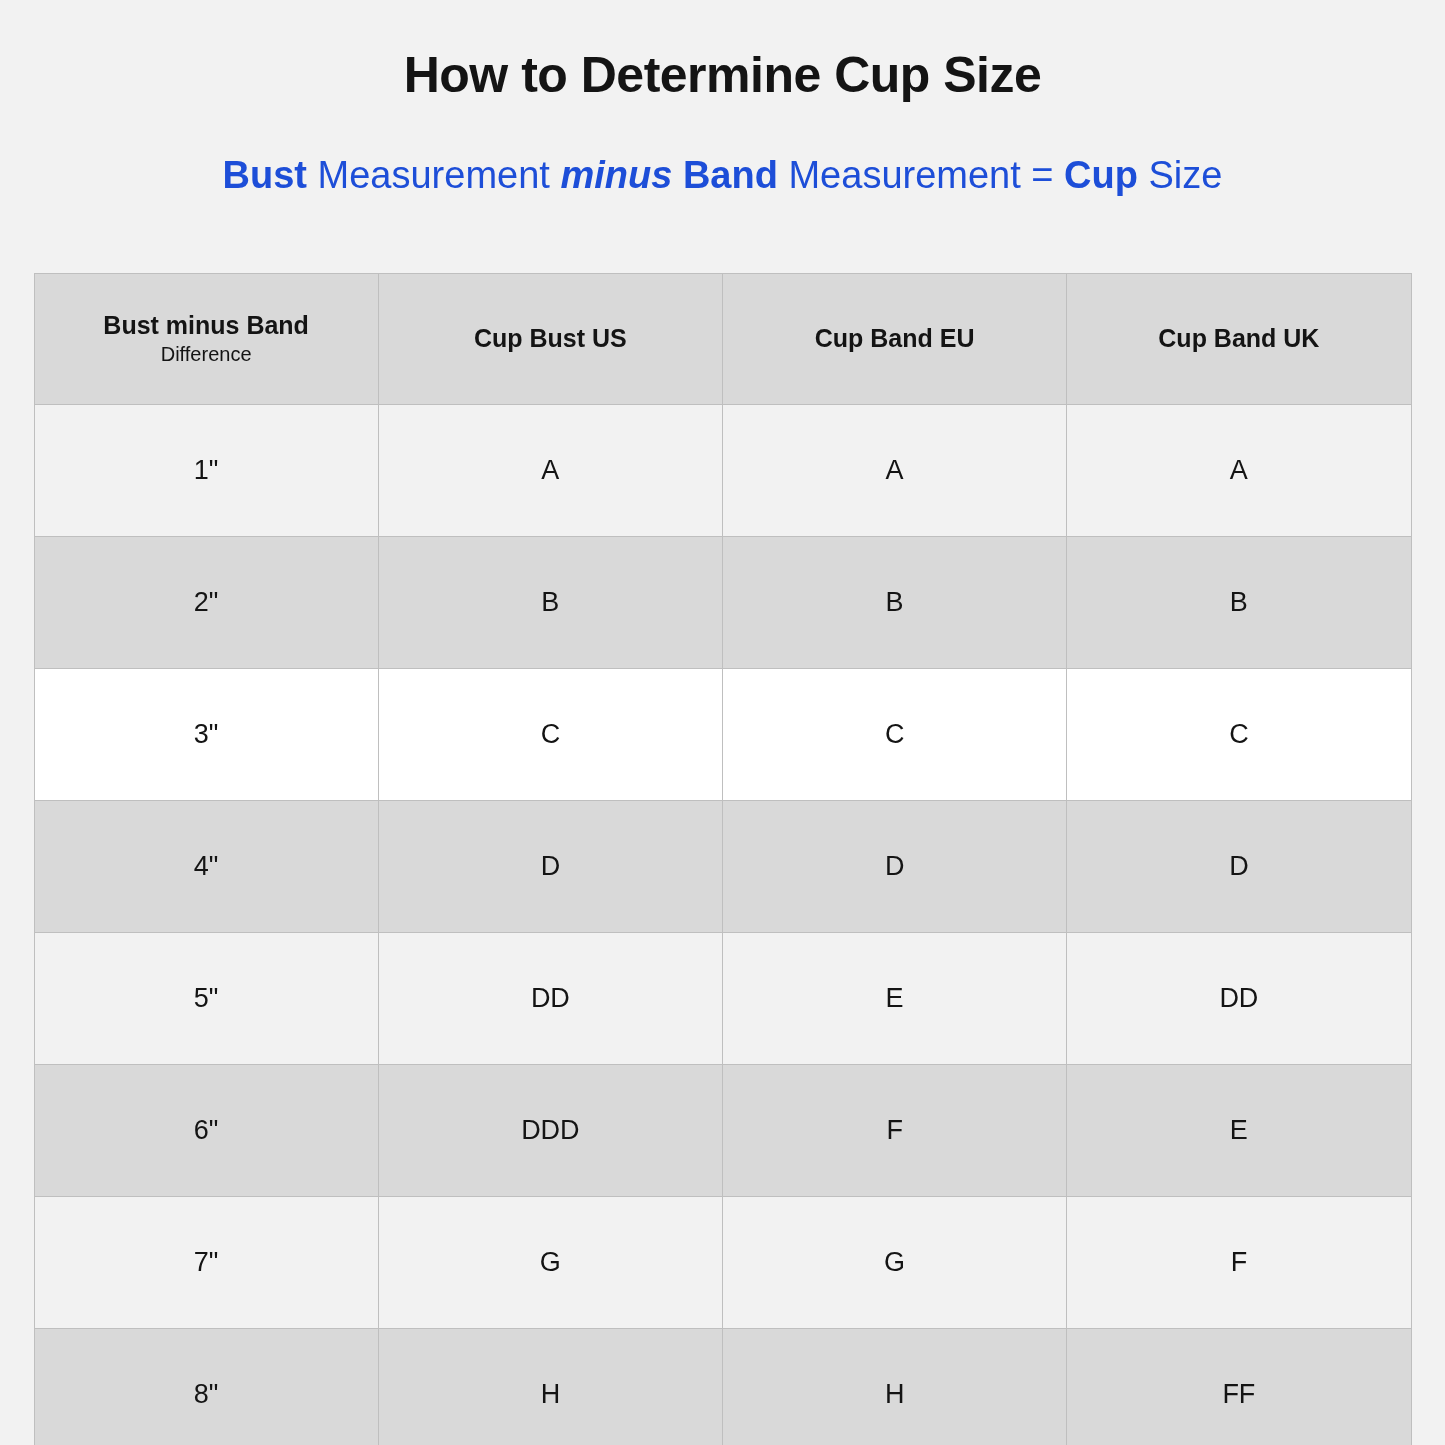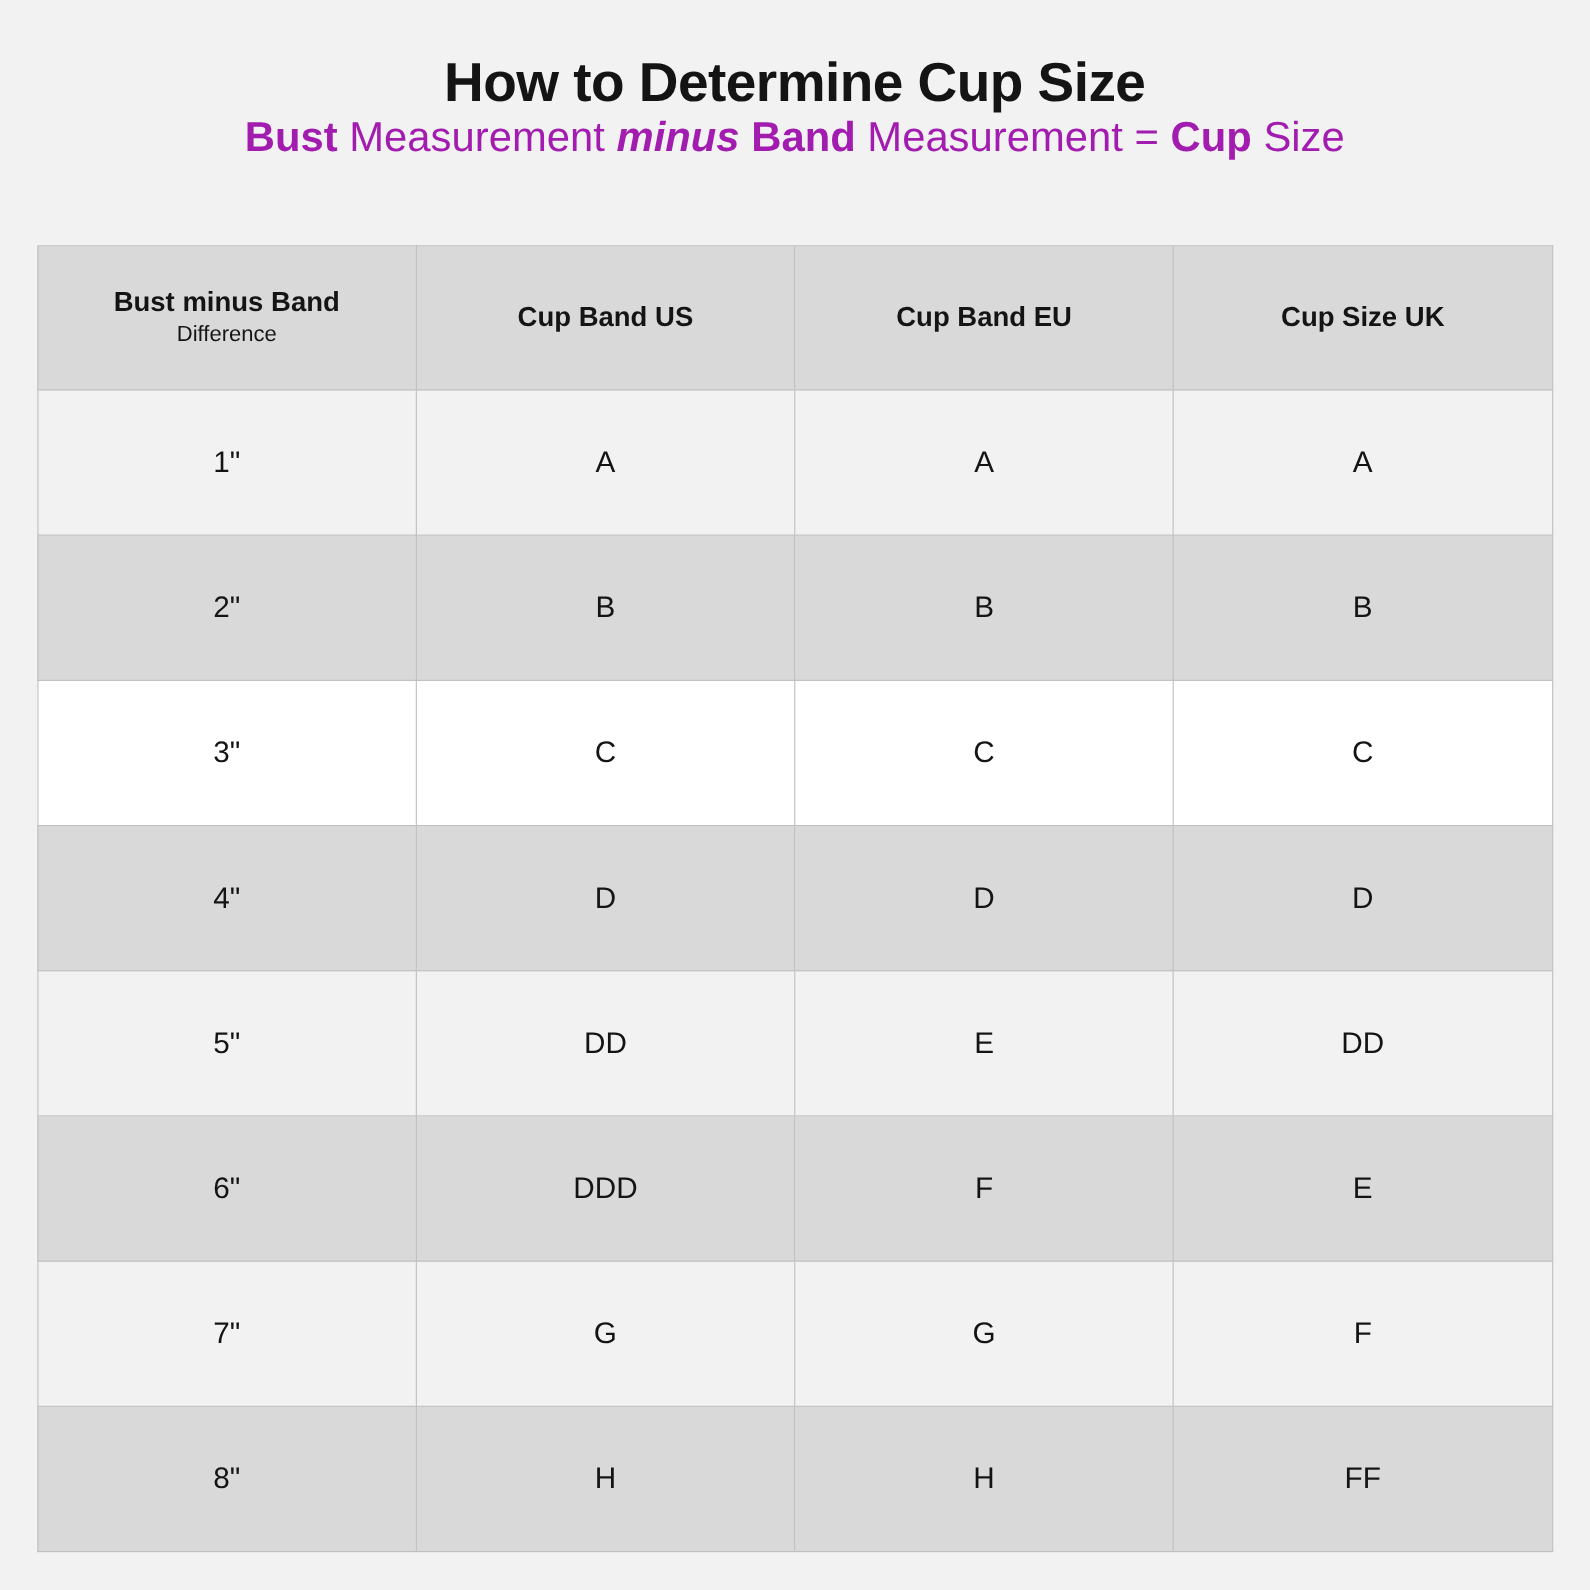--- a/index.html
+++ b/index.html
@@ -26,22 +26,23 @@
     font-size: 50px;
     font-weight: bold;
     letter-spacing: -0.5px;
     margin-top: 46px;
     text-align: center;
     color: #141414;
   }
   .subtitle {
     font-size: 38px;
     font-weight: normal;
+    margin-top: 50px;
     text-align: right;
-    color: #a21caf;
+    color: #1d4ed8;
     white-space: nowrap;
   }
   .subtitle .b { font-weight: bold; }
   .subtitle .i { font-style: italic; font-weight: bold; }
 
   .table-wrap {
     margin-top: 76px;
     width: 1378px;
   }
   table {
@@ -108,27 +109,27 @@
           <col class="c3">
           <col class="c4">
       </colgroup>
       <thead>
         <tr>
           <th>
             <span class="hdr-main">Bust minus Band</span>
             <span class="hdr-sub">Difference</span>
           </th>
           <th>
-            <span class="hdr-main">Cup Band US</span>
+            <span class="hdr-main">Cup Bust US</span>
           </th>
           <th>
             <span class="hdr-main">Cup Band EU</span>
           </th>
           <th>
-            <span class="hdr-main">Cup Size UK</span>
+            <span class="hdr-main">Cup Band UK</span>
           </th>
         </tr>
       </thead>
       <tbody>
         <tr class="shade-light">
           <td>1"</td>
           <td>A</td>
           <td>A</td>
           <td>A</td>
         </tr>

